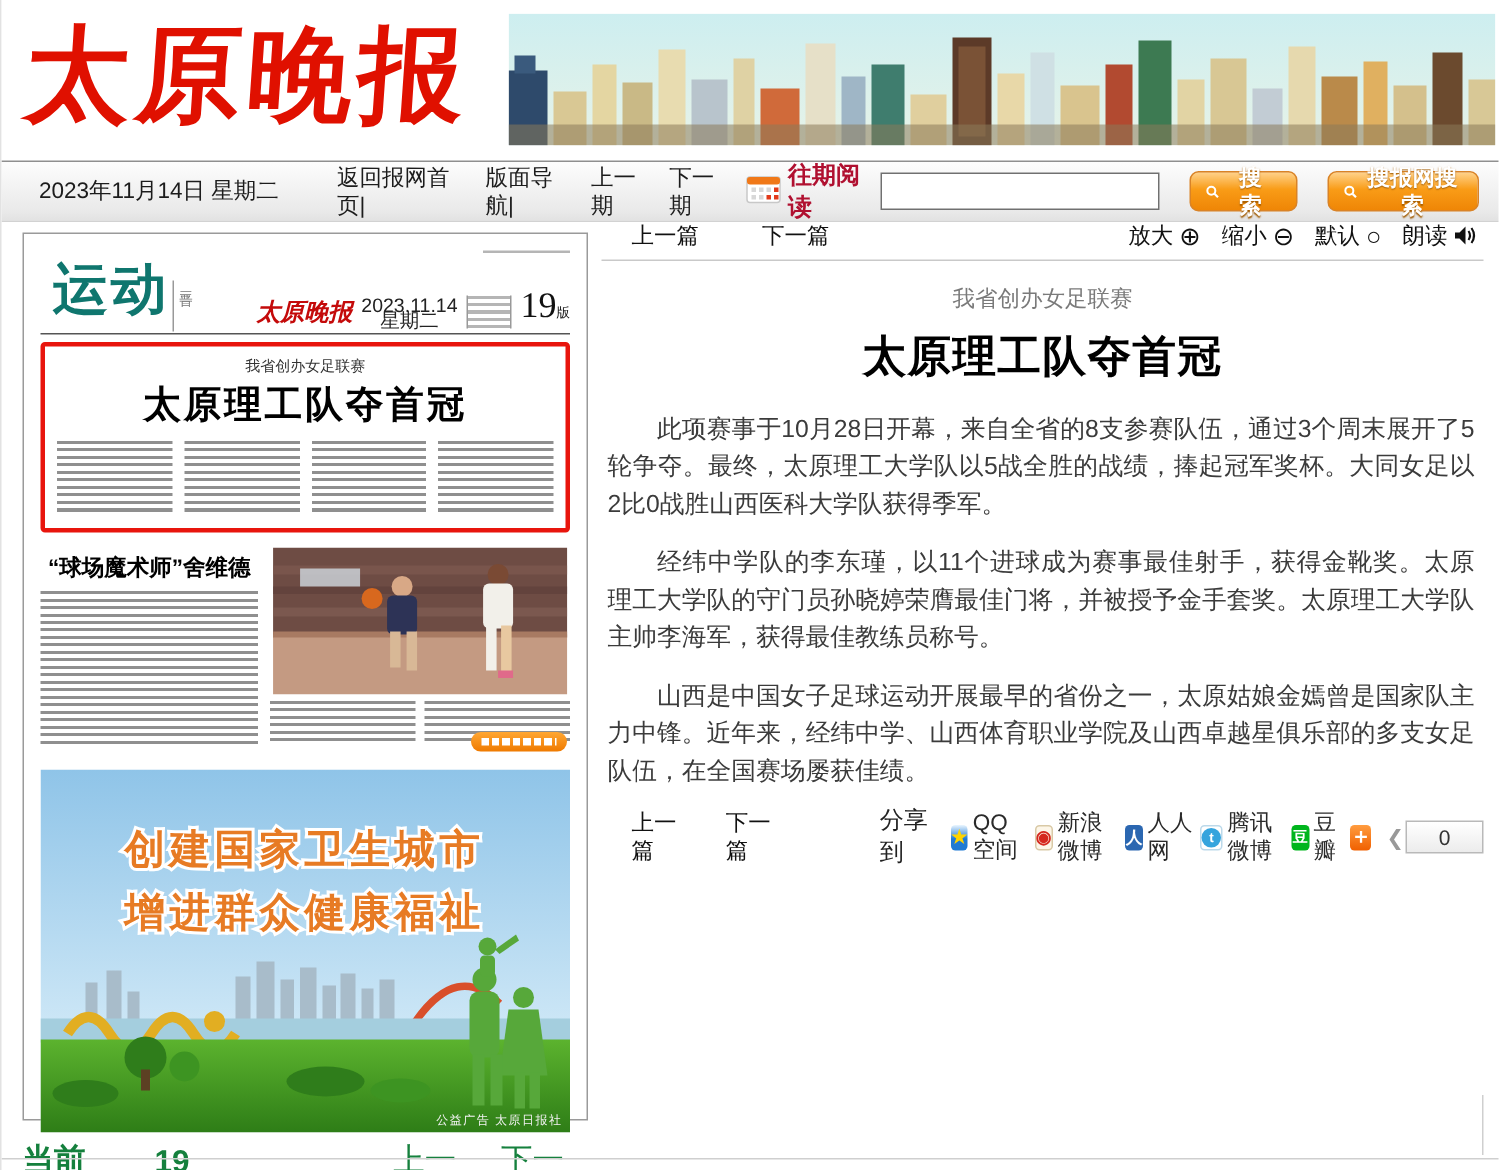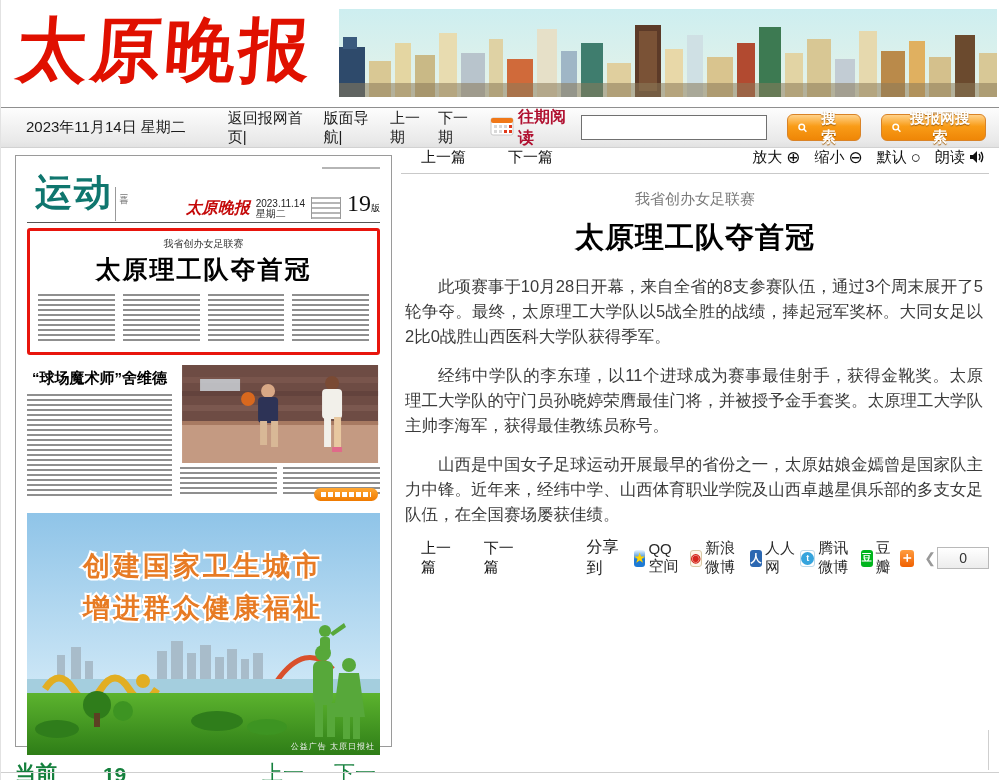--- a/index.html
+++ b/index.html
@@ -11,21 +11,21 @@
   .logo { position:absolute; left:16px; top:4px; font-family:"Liberation Serif", serif; font-weight:bold;
           font-size:70px; color:#e01000; letter-spacing:4px; transform:skewX(-4deg); }
   .banner { position:absolute; left:338px; top:9px; width:658px; height:88px; overflow:hidden; }
 
   
   .navbar { position:absolute; left:0; top:107px; width:999px; height:41px;
             background:linear-gradient(#fdfdfd,#e9e9e9 85%,#e2e2e2);
             border-top:1px solid #8f8f8f; border-bottom:1px solid #d2d2d2;
             display:flex; align-items:center; font-size:15px; color:#1c1c1c; }
   .nav-date { margin-left:25px; width:200px; }
-  .nav-links { display:flex; gap:4px; margin-left:6px; }
+  .nav-links { display:flex; gap:9px; margin-left:6px; }
   .nav-links span { cursor:pointer; }
   .cal-ico { margin-left:8px; margin-right:4px; display:inline-block; }
   .past-issues { color:#b01030; font-weight:bold; font-size:16px; cursor:pointer; }
   .search-wrap { margin-left:auto; margin-right:14px; display:flex; align-items:center; gap:20px; }
   .search-input { width:186px; height:25px; border:1px solid #707070; background:#fff; font-size:13px; padding:0 4px; }
   .btn-orange { height:27px; border:1px solid #d98327; border-radius:6px; color:#fff; font-weight:bold; font-size:15px;
                 background:linear-gradient(#ffd28a,#f99c17 45%,#ef8606); padding:0 10px; letter-spacing:3px;
                 display:flex; align-items:center; gap:3px; cursor:pointer; text-shadow:0 1px 1px #a05a00; }
   .btn-orange.small { letter-spacing:0; }
 
@@ -33,21 +33,21 @@
   .left-panel { position:absolute; left:14px; top:155px; width:377px; }
   .thumb-box { width:377px; height:592px; border:1px solid #9a9a9a; background:#fff; padding:9px 11px; cursor:pointer; }
   .np-page { width:100%; height:100%; background:#fff; position:relative; }
 
   .np-head { display:flex; justify-content:space-between; height:56px; position:relative; }
   .np-section { font-size:37px; font-weight:bold; color:#0f766e; letter-spacing:2px; line-height:56px; margin-left:8px; }
   .np-section-sub { font-size:9px; color:#777; writing-mode:vertical-rl; letter-spacing:1px; margin-left:2px;
                     border-left:1px solid #999; padding-left:1px; height:34px; display:inline-block; vertical-align:bottom; }
   .np-head-right { display:flex; align-items:flex-end; gap:6px; padding-bottom:2px; }
   .np-paper { font-family:"Liberation Serif", serif; font-weight:bold; font-style:italic; color:#c40a0a; font-size:16px; }
-  .np-datecol { font-size:10px; color:#222; text-align:left; line-height:10px; }
+  .np-datecol { font-size:13px; color:#222; text-align:center; line-height:10px; }
   .np-editors { width:30px; height:22px; border-left:1px solid #999; border-right:1px solid #999; padding:1px 2px; }
   .np-pageno { font-family:"Liberation Serif", serif; font-size:24px; color:#111; line-height:22px; }
   .np-pageno small { font-size:9px; }
   .np-tinytop { position:absolute; right:0; top:2px; width:58px; height:4px; }
   .np-rule { border-bottom:1px solid #555; margin:1px 0 5px 0; }
 
   .greek { background:repeating-linear-gradient(to bottom,#8f8f8f 0,#8f8f8f 2px,transparent 2px,transparent 5px); }
   .greek.light { background:repeating-linear-gradient(to bottom,#b5b5b5 0,#b5b5b5 2px,transparent 2px,transparent 5px); }
 
   .np-highlight { border:3px solid #e8150d; border-radius:3px; padding:6px 8px 8px; cursor:pointer; }

